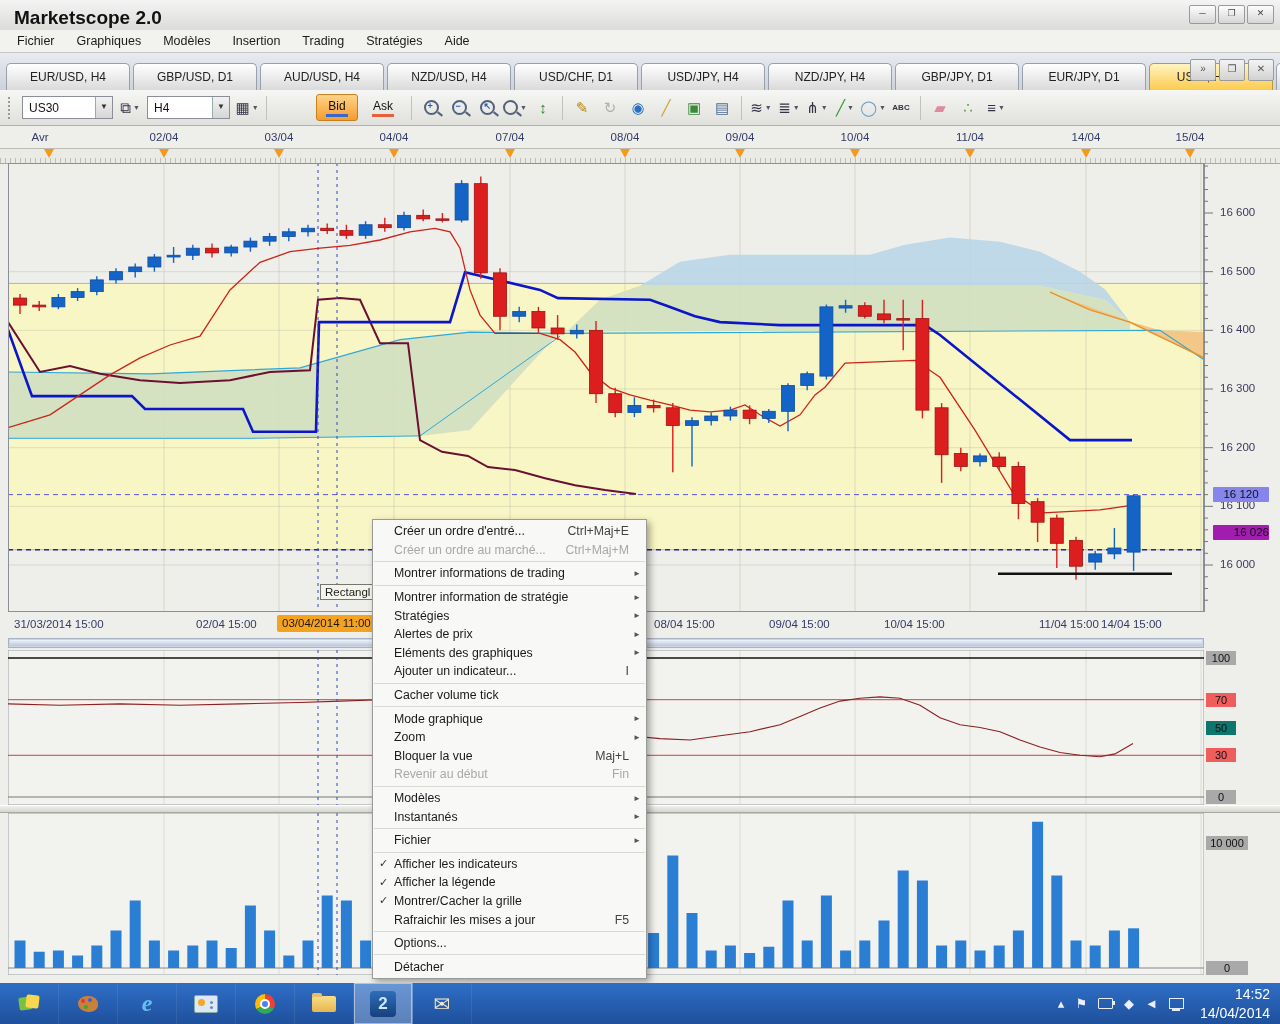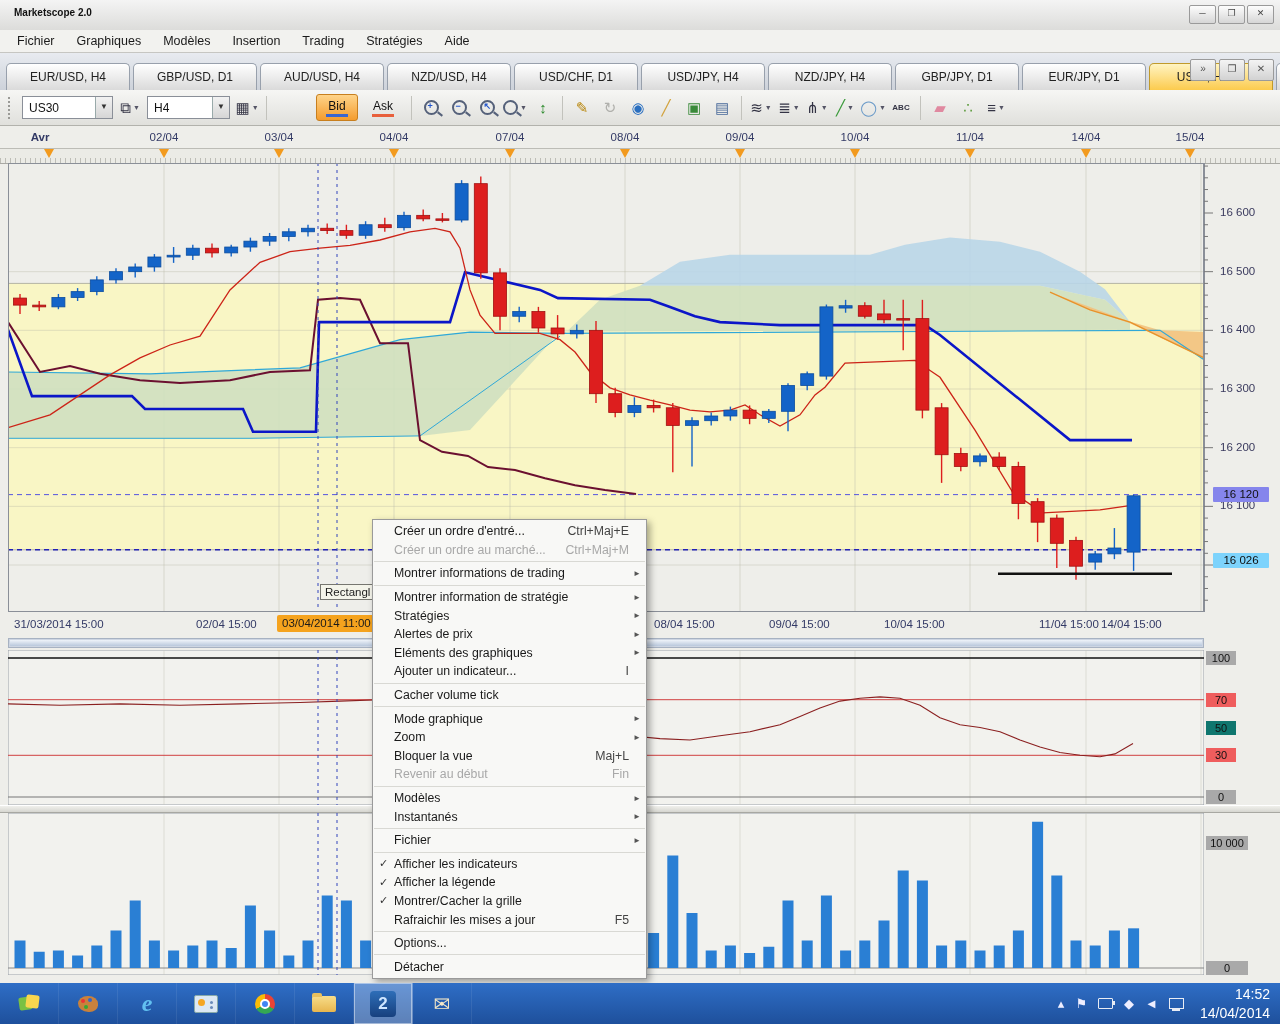--- a/index.html
+++ b/index.html
@@ -3,21 +3,21 @@
 <meta charset="utf-8">
 <style>
   html,body{margin:0;padding:0;}
   body{width:1280px;height:1024px;overflow:hidden;position:relative;
        font-family:"Liberation Sans",sans-serif;background:#d4d0c8;
        -webkit-user-select:none;user-select:none;}
   .abs{position:absolute;}
   
   .titlebar{left:0;top:0;width:1280px;height:30px;
     background:linear-gradient(#f4f4f4,#dcdcda);border-bottom:1px solid #a8a8a4;}
-  .apptitle{left:14px;top:7px;font-size:10px;font-weight:bold;color:#111;}
+  .apptitle{left:14px;top:7px;font-size:19px;font-weight:bold;color:#111;}
   .winbtns{right:6px;top:5px;display:flex;gap:2px;}
   .winbtn{width:25px;height:17px;background:linear-gradient(#fdfdfd,#d6d6d6);
     border:1px solid #9a9a9a;border-radius:2px;font-size:9px;line-height:15px;
     text-align:center;color:#444;}
   
   .menubar{left:0;top:30px;width:1280px;height:23px;background:#f2f2ef;
     border-bottom:1px solid #c6c6c2;display:flex;align-items:center;padding-left:6px;box-sizing:border-box;}
   .menuitem{padding:3px 11px;font-size:12.5px;color:#1a1a1a;}
   
   .tabrow{left:0;top:53px;width:1280px;height:37px;
@@ -299,21 +299,21 @@
 <div class="abs chartarea" id="chartarea">
   <div class="abs ruler"></div>
   <div class="abs legend1">[Modèle : ICHICYP]</div>
   <div class="abs legend2" id="legend2"><span style="color: rgb(204, 36, 24);">ICH(US30, 9, 26, 52) -</span><span style="color: rgb(204, 36, 24);">SL: 16 101</span><span style="color: rgb(34, 51, 204);">TL: 16 220</span><span style="color: rgb(107, 34, 68);">CS: 16 120</span><span style="color: rgb(232, 146, 42);">SA: 16 161</span><span style="color: rgb(47, 168, 216);">SB: 16 317</span></div>
   <div class="abs scrollstrip">
       <div class="scrollthumb"></div>
     </div>
   <div class="abs sepbar"></div>
   <div class="abs rsilab">RSI(US30.Cloture, 21): 38,36</div>
   <div class="abs vollab">US30 - Volume: 3 174</div>
-<div class="abs taxlabel" style="left: 40px; font-weight: bold;">Avr</div>
+<div class="abs taxlabel" style="left: 40px;">Avr</div>
     <div class="abs tri" style="left: 49px;"></div>
     <div class="abs taxlabel" style="left: 164px;">02/04</div>
     <div class="abs tri" style="left: 164px;"></div>
     <div class="abs taxlabel" style="left: 279px;">03/04</div>
     <div class="abs tri" style="left: 279px;"></div>
     <div class="abs taxlabel" style="left: 394px;">04/04</div>
     <div class="abs tri" style="left: 394px;"></div>
     <div class="abs taxlabel" style="left: 510px;">07/04</div>
     <div class="abs tri" style="left: 510px;"></div>
     <div class="abs taxlabel" style="left: 625px;">08/04</div>
@@ -524,21 +524,21 @@
       <line x1="0" y1="437.222" x2="4" y2="437.222" stroke="#777"></line>
     </svg>
     <div class="abs pricelab" style="top: 80px;">16 600</div>
     <div class="abs pricelab" style="top: 139px; text-align: center;">16 500</div>
     <div class="abs pricelab" style="top: 197.34px;">16 400</div>
     <div class="abs pricelab" style="top: 256.01px;">16 300</div>
     <div class="abs pricelab" style="top: 314.68px;">16 200</div>
     <div class="abs pricelab" style="top: 373.35px;">16 100</div>
     <div class="abs pricelab" style="top: 432.02px;">16 000</div>
     <div class="abs pricechip" style="top: 360.616px; background: rgb(133, 133, 236);">16 120</div>
-    <div class="abs pricechip" style="top: 427px; background: #7dd3fc;">16 026</div>
+    <div class="abs pricechip" style="top: 399px; background: #a21caf; text-align: right;">16 026</div>
     <div class="abs datelab" style="left: 14px;">31/03/2014 15:00</div>
     <div class="abs datelab" style="left: 196px;">02/04 15:00</div>
     <div class="abs datehl" style="left: 277px; width: 92px;">03/04/2014 11:00</div>
     <div class="abs datelab" style="left: 654px;">08/04 15:00</div>
     <div class="abs datelab" style="left: 769px;">09/04 15:00</div>
     <div class="abs datelab" style="left: 884px;">10/04 15:00</div>
     <div class="abs datelab" style="left: 1039px;">11/04 15:00</div>
     <div class="abs datelab" style="left: 1101px;">14/04 15:00</div>
     <svg width="1196" height="155" style="position:absolute;left:8px;top:524px">
       <rect x="0" y="0" width="1196" height="155" fill="#f2f2ee" stroke="#9aa0a8"></rect>

